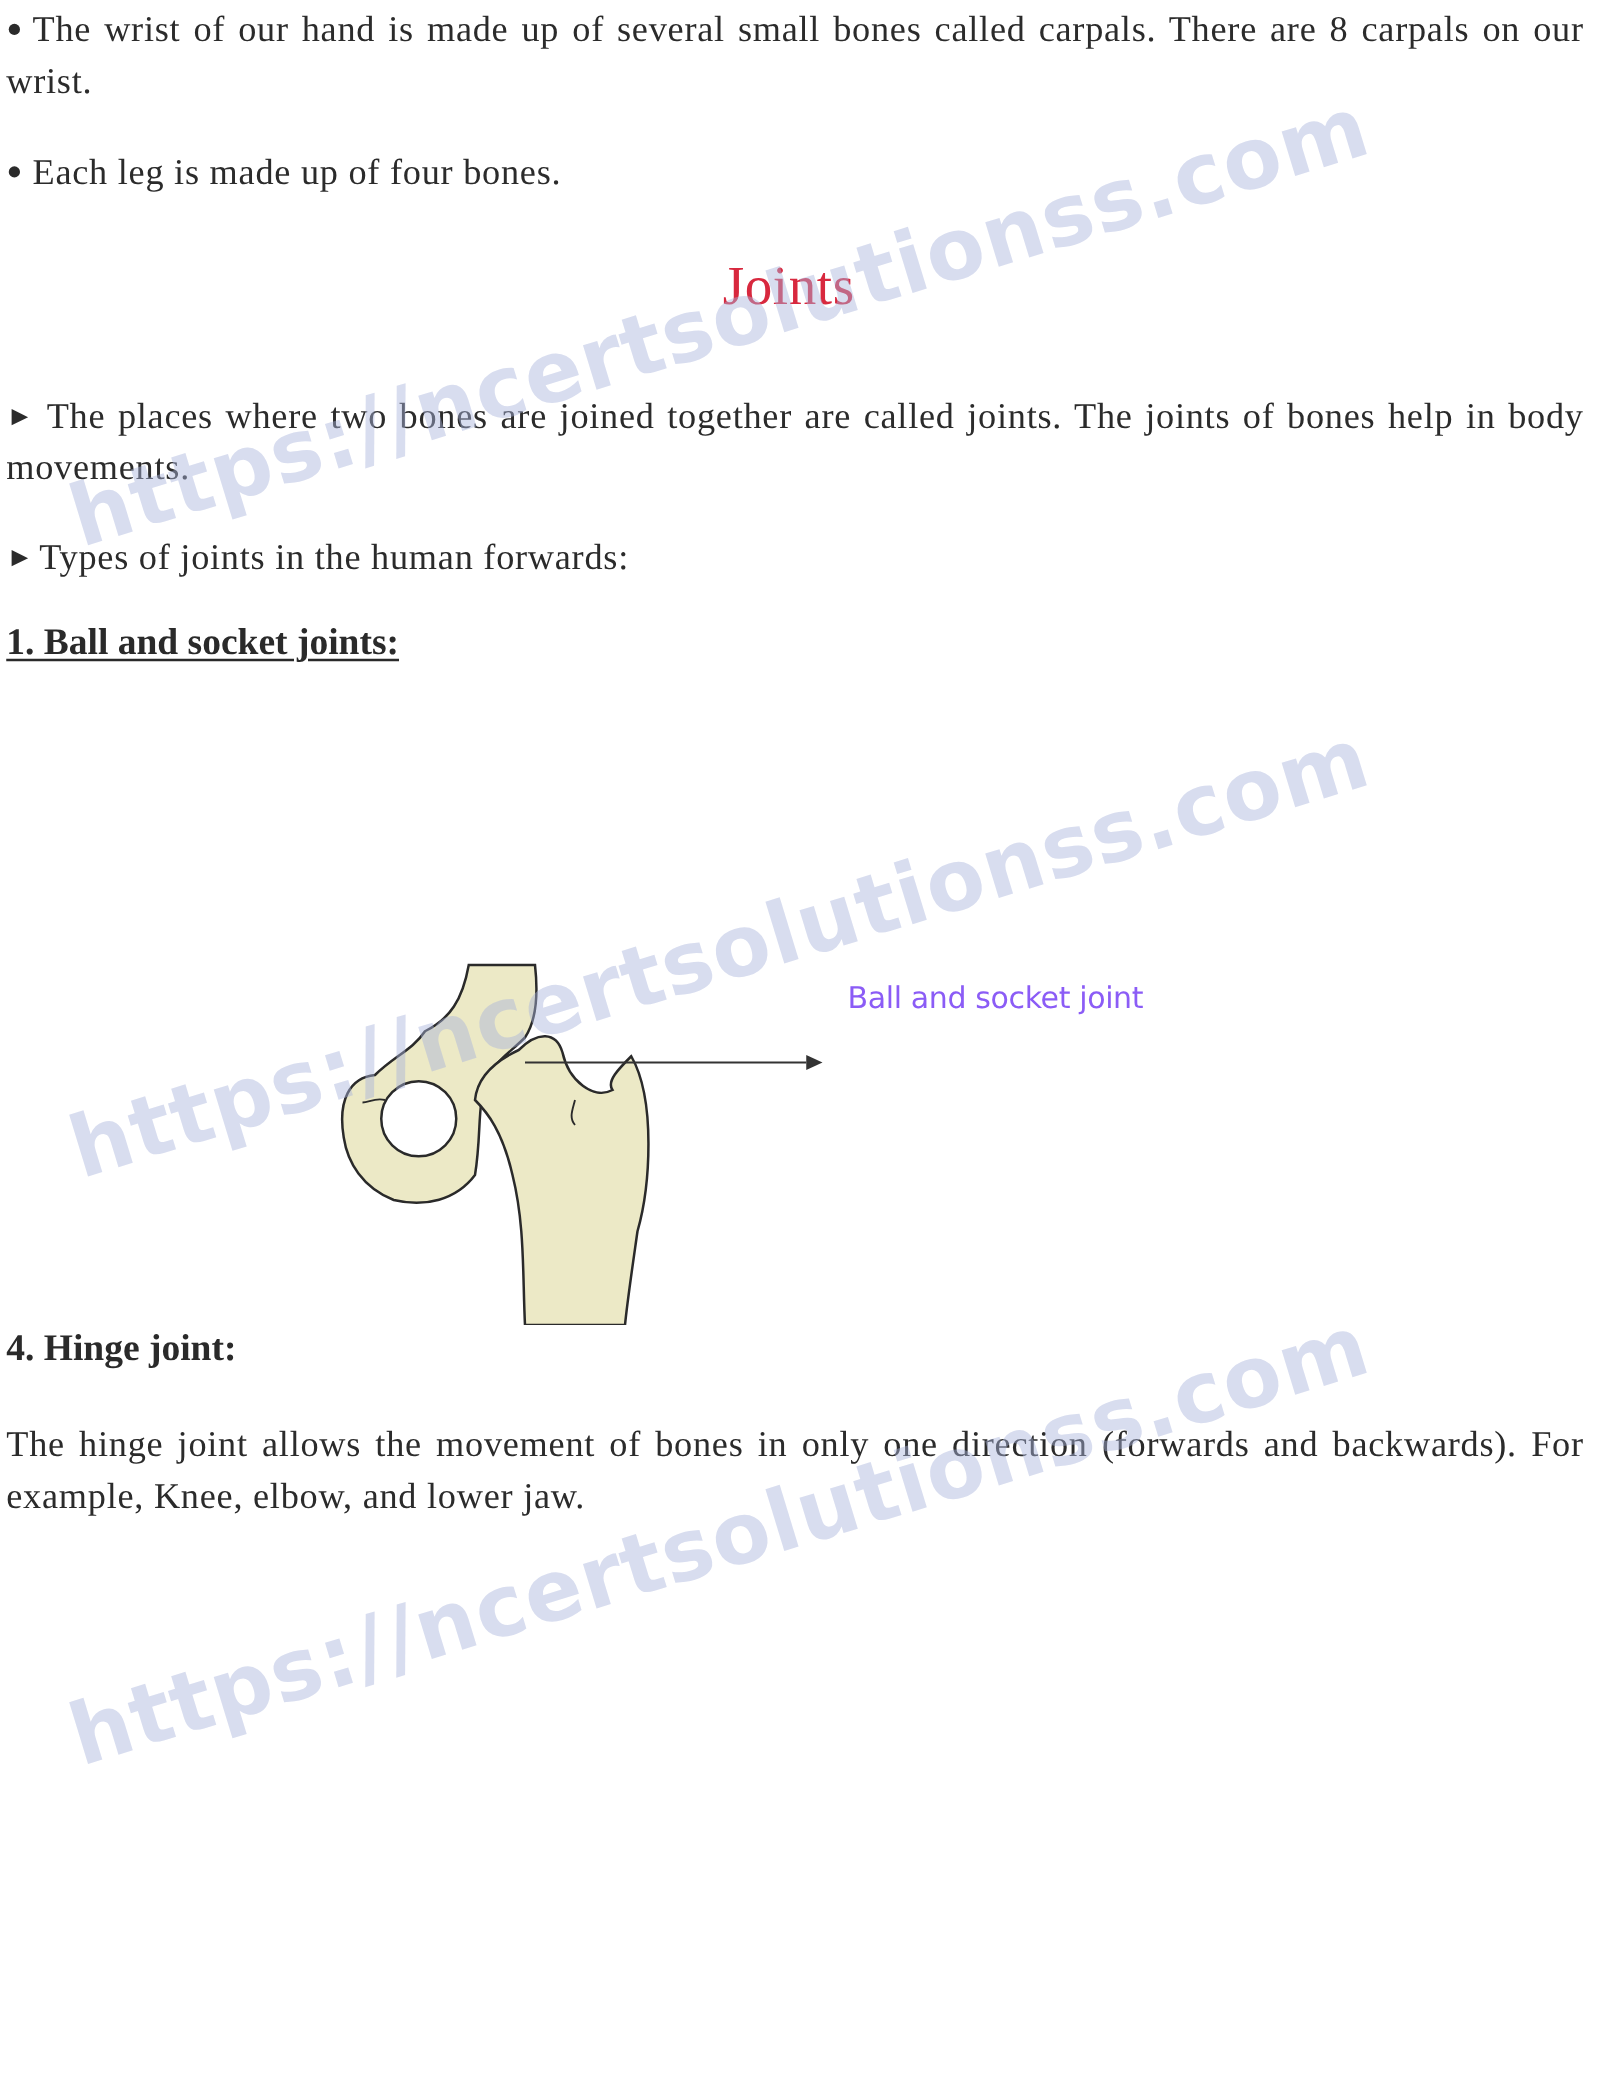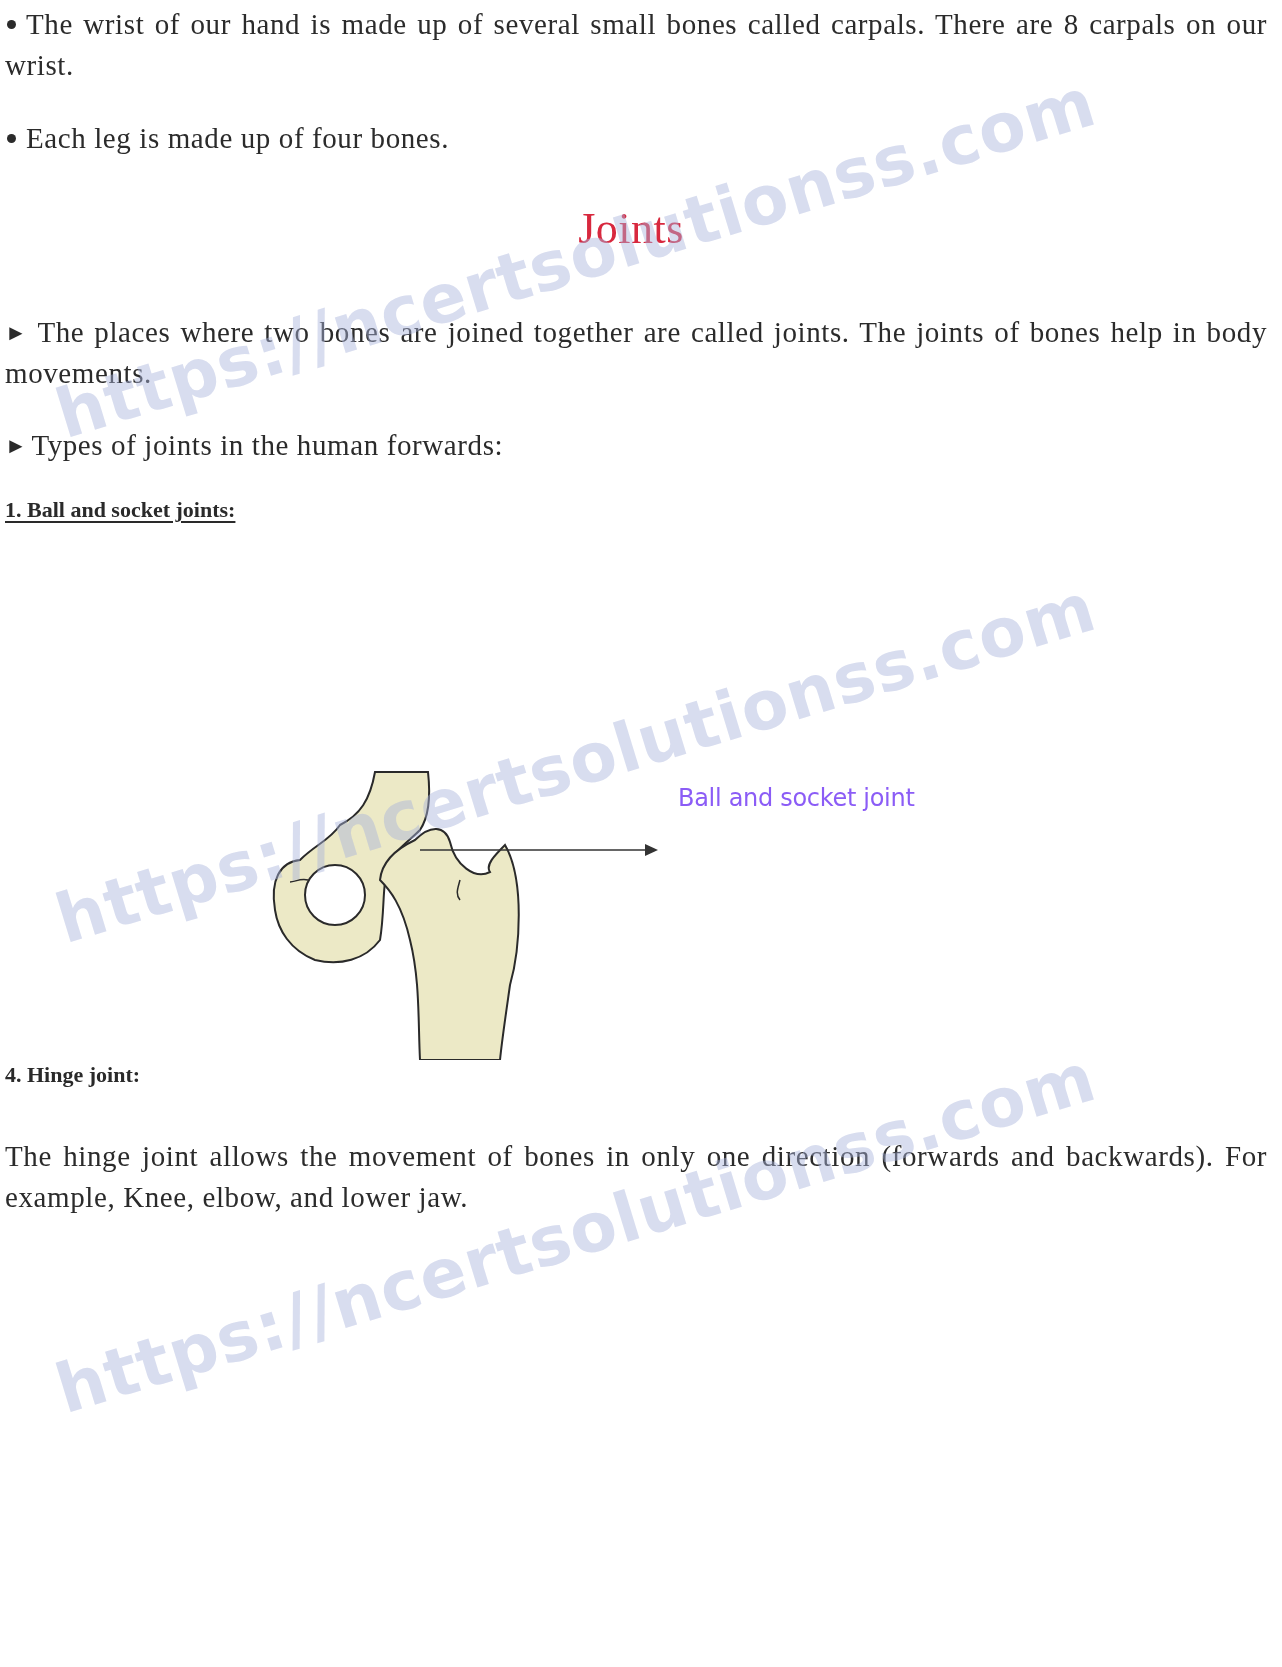--- a/index.html
+++ b/index.html
@@ -55,21 +55,21 @@
     text-align: center;
     top: 203px;
     font-size: 44px;
     color: #d8283e;
     font-family: "Liberation Serif", "DejaVu Serif", serif;
     letter-spacing: 0.5px;
   }
   .heading {
     position: absolute;
     left: 5px;
-    font-size: 22px;
+    font-size: 30px;
     font-weight: bold;
     color: #2a2a2a;
     font-family: "Liberation Serif", "DejaVu Serif", serif;
     margin: 0;
   }
   .heading.underline { text-decoration: underline; text-underline-offset: 4px; text-decoration-thickness: 2px; }
 
   .figure {
     position: absolute;
   }

